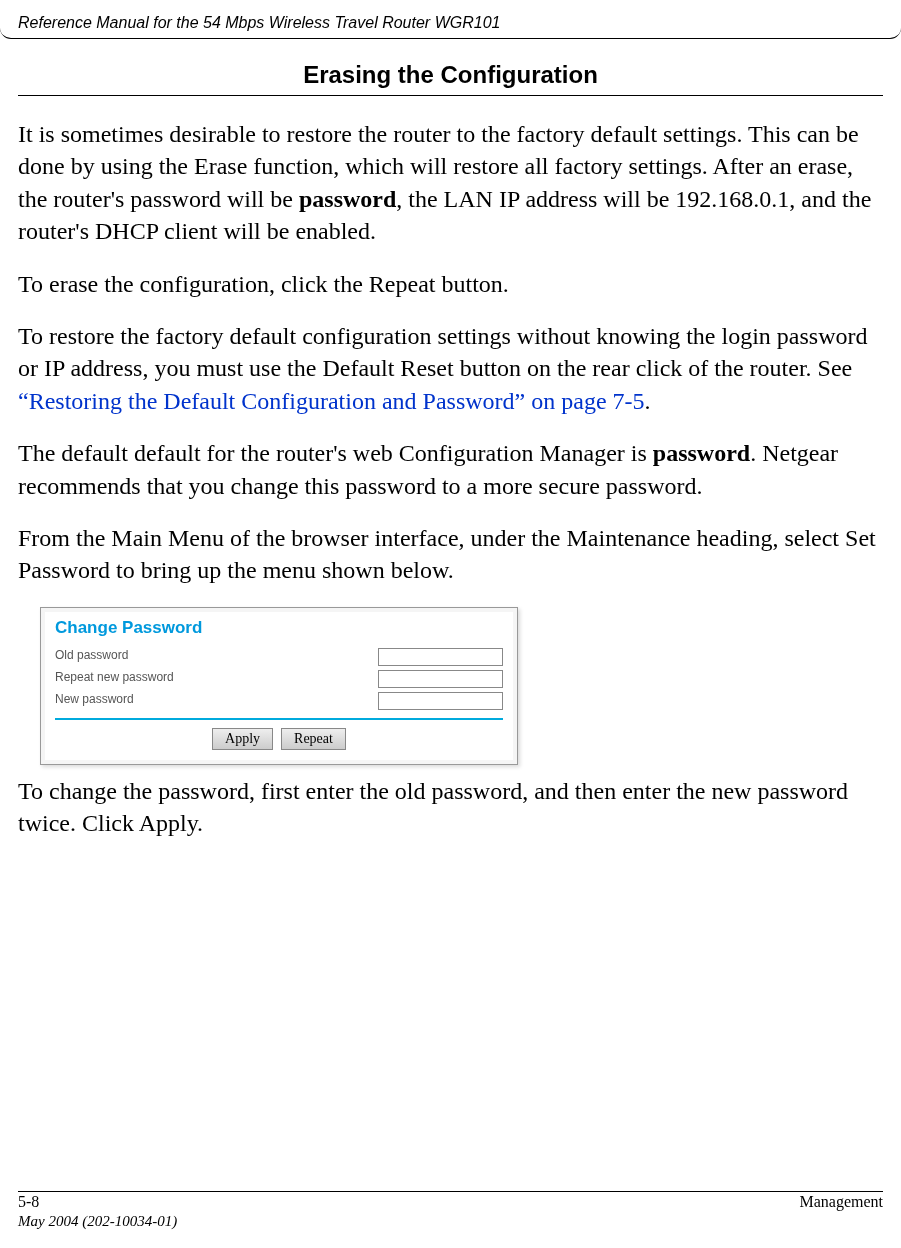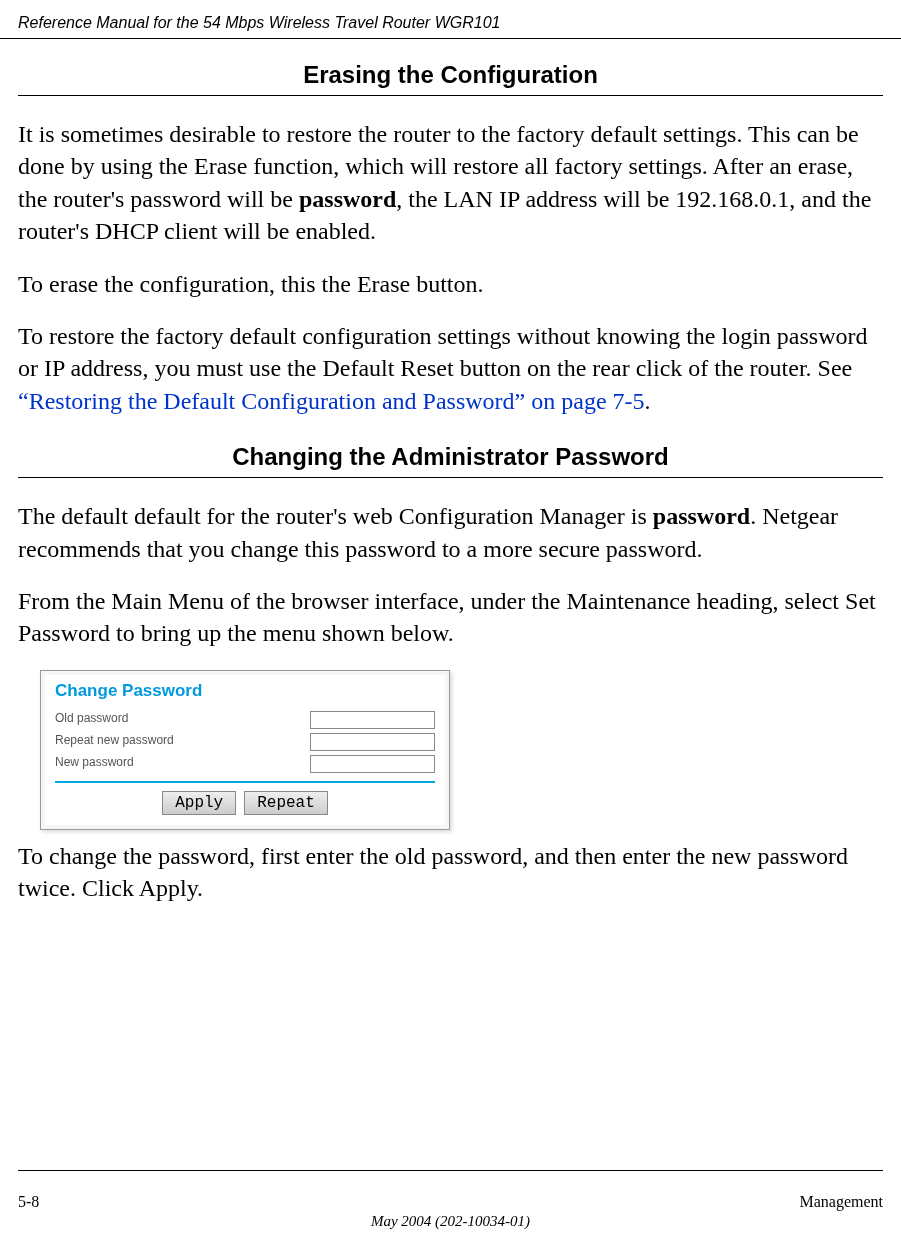--- a/index.html
+++ b/index.html
@@ -16,20 +16,21 @@
       padding: 0;
       position: relative;
     }
     .header {
       font-style: italic;
       font-size: 16px;
       padding: 14px 18px 6px 18px;
       border-bottom: 1px solid #000;
       margin-bottom: 22px;
       font-family: Arial, Helvetica, sans-serif;
+      border-radius: 11px;
     }
     .content {
       padding: 0 18px;
     }
     h2.section-heading {
       font-family: Arial, Helvetica, sans-serif;
       font-weight: bold;
       font-size: 24px;
       border-bottom: 1px solid #000;
       padding-bottom: 6px;
@@ -43,21 +44,21 @@
       margin-bottom: 20px;
     }
     .bold {
       font-weight: bold;
     }
     .link {
       color: #0033cc;
     }
     .figure-container {
       margin: 12px 0 10px 22px;
-      width: 410px;
+      width: 478px;
       border: 1px solid #999;
       background: #f5f5f5;
       padding: 4px;
       box-shadow: 2px 2px 4px rgba(0,0,0,0.15);
     }
     .figure-inner {
       background: #fff;
       padding: 6px 10px 10px 10px;
     }
     .figure-title {
@@ -86,22 +87,22 @@
     }
     .figure-divider {
       border: none;
       border-top: 2px solid #00aadd;
       margin: 8px 0 8px 0;
     }
     .button-row {
       text-align: center;
     }
     .button-row button {
-      font-family: Liberation Mono, monospace;
-      font-size: 16px;
+      font-family: Liberation Serif, serif;
+      font-size: 14px;
       padding: 2px 12px;
       background: linear-gradient(#eee, #ccc);
       border: 1px solid #888;
       margin: 0 2px;
       cursor: pointer;
     }
     .figure-caption {
       font-family: Arial, Helvetica, sans-serif;
       font-weight: bold;
       font-size: 15px;
@@ -109,54 +110,52 @@
     }
     .footer {
       position: absolute;
       bottom: 18px;
       left: 0;
       right: 0;
       padding: 0 18px;
     }
     .footer-line {
       border-top: 1px solid #000;
-      padding-top: 22px;
+      padding-top: 1px;
       display: flex;
       justify-content: space-between;
       font-size: 16px;
     }
     .footer-date {
-      text-align: center;
       font-style: italic;
       font-size: 15px;
       margin-top: 2px;
     }
   </style>
 </head>
 <body>
 
 <div class="header">
   <span>Reference Manual for the 54 Mbps Wireless Travel Router WGR101</span>
 </div>
 
 <div class="content">
 
   <h2 class="section-heading">Erasing the Configuration</h2>
 
   <p class="body-text">
     <span>It is sometimes desirable to restore the router to the factory default settings. This can be done by using the Erase function, which will restore all factory settings. After an erase, the router's password will be </span><span class="bold">password</span><span>, the LAN IP address will be 192.168.0.1, and the router's DHCP client will be enabled.</span>
   </p>
 
-  <p class="body-text">To erase the configuration, this the Erase button.</p>
+  <p class="body-text">To erase the configuration, click the Repeat button.</p>
 
   <p class="body-text">
     <span>To restore the factory default configuration settings without knowing the login password or IP address, you must use the Default Reset button on the rear click of the router. See </span><span class="link">“Restoring the Default Configuration and Password” on page 7-5</span><span>.</span>
   </p>
 
-  <h2 class="section-heading" style="margin-top:26px;">Changing the Administrator Password</h2>
 
   <p class="body-text">
     <span>The default default for the router's web Configuration Manager is </span><span class="bold">password</span><span>. Netgear recommends that you change this password to a more secure password.</span>
   </p>
 
   <p class="body-text">From the Main Menu of the browser interface, under the Maintenance heading, select Set Password to bring up the menu shown below.</p>
 
   <div class="figure-container">
     <div class="figure-inner">
       <div class="figure-title">Change Password</div>

